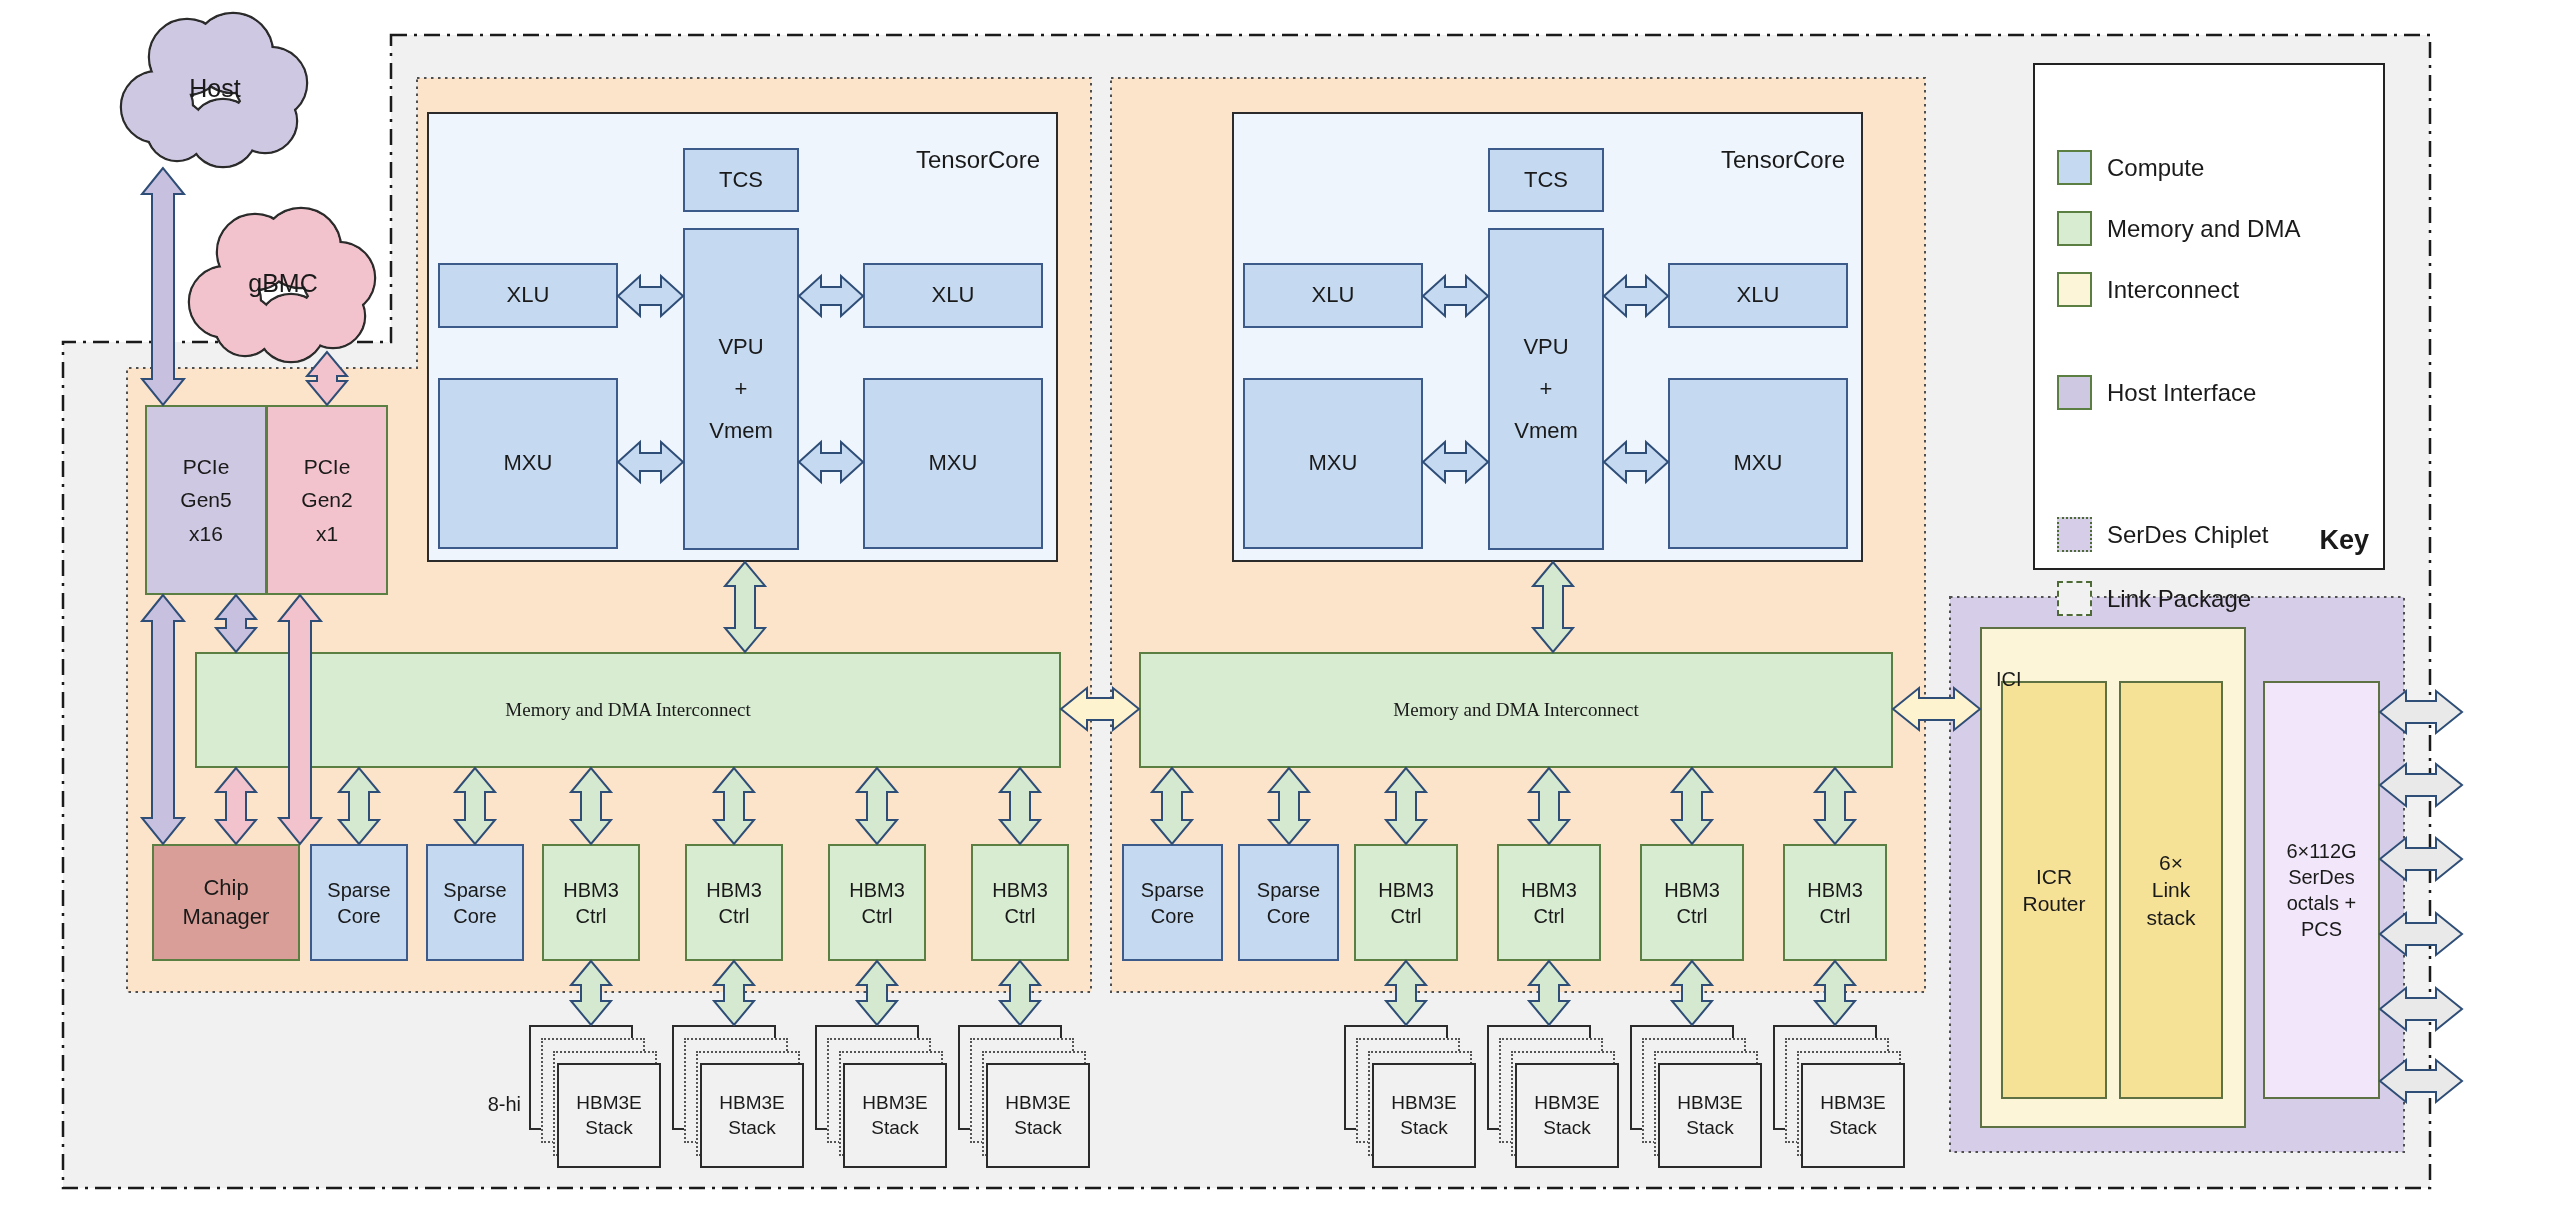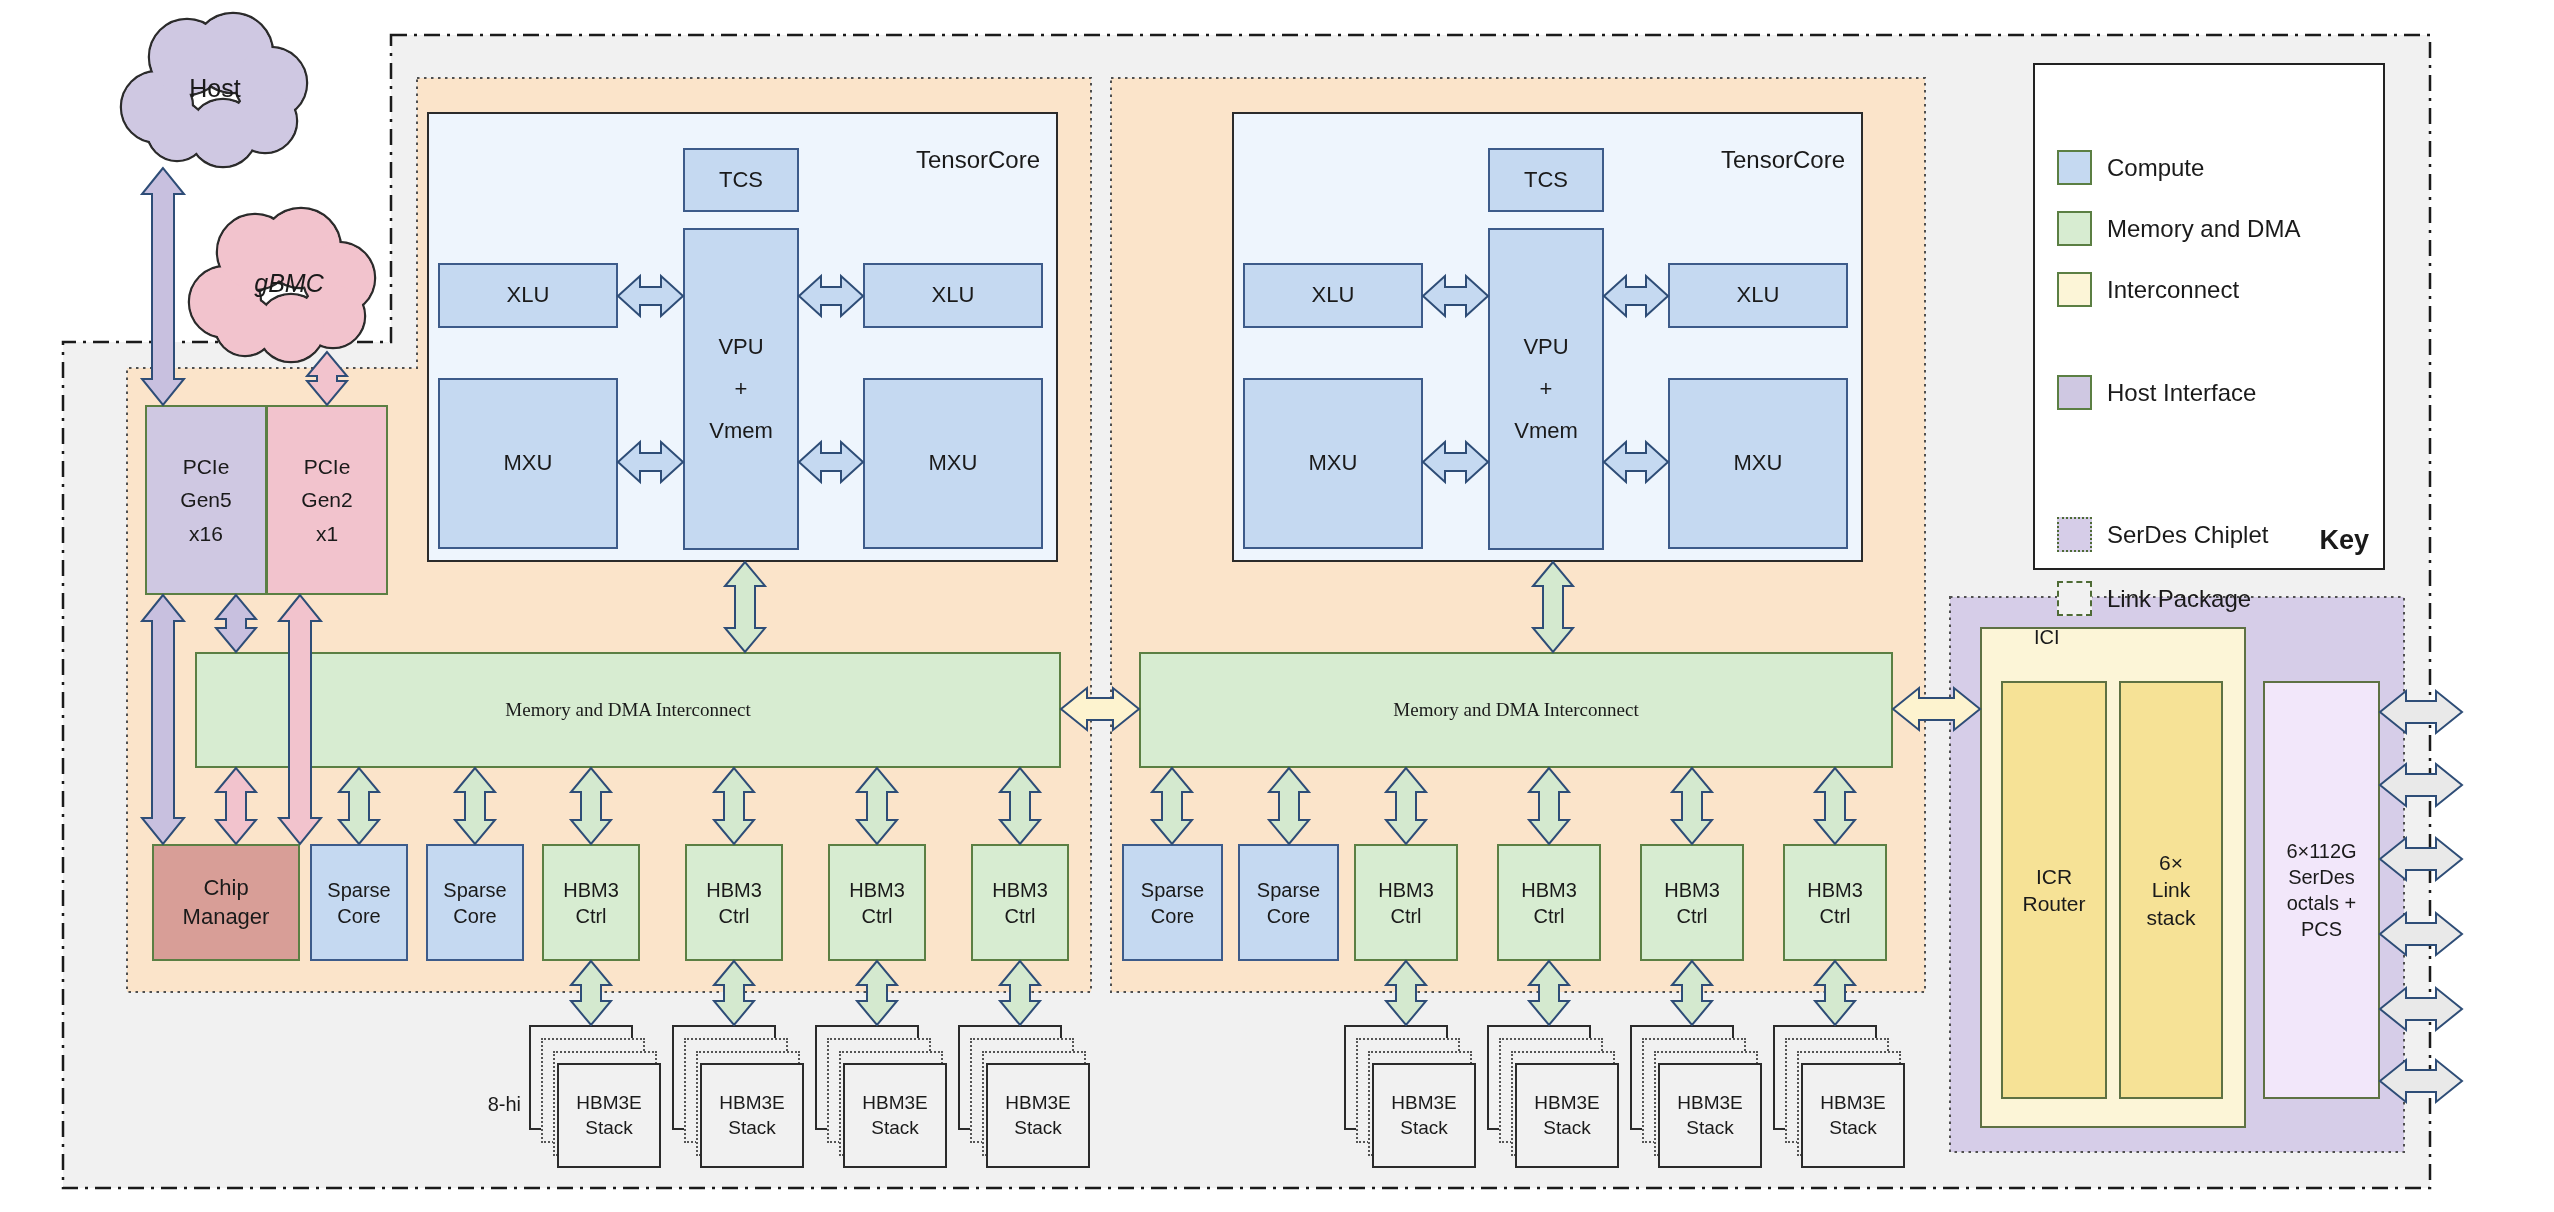--- a/index.html
+++ b/index.html
@@ -103,21 +103,21 @@
         <circle cx="301" cy="248" r="39"></circle>
           <circle cx="339" cy="278" r="35"></circle>
         <circle cx="333" cy="316" r="31"></circle>
           <circle cx="291" cy="328" r="33"></circle>
         <circle cx="245" cy="326" r="29"></circle>
       </g>
     </g>
   </svg>
 
   <div class="cloudlbl" style="left:165px;top:70px;width:100px;height:36px;">Host</div>
-  <div class="cloudlbl" style="left:239px;top:265px;width:100px;height:36px;font-style:italic;">gBMC</div>
+  <div class="cloudlbl" style="left:233px;top:265px;width:100px;height:36px;">gBMC</div>
 
   <div class="box tcore" style="left:427px;top:112px;width:631px;height:450px;"></div>
   <div class="tclabel" style="left:427px;top:126px;width:613px;text-align:right;right:auto;">TensorCore</div>
   <div class="box compute f22" style="left:683px;top:148px;width:116px;height:64px;">TCS</div>
   <div class="box compute f22 vpu" style="left:683px;top:228px;width:116px;height:322px;">VPU
 +
 Vmem</div>
   <div class="box compute f22" style="left:438px;top:263px;width:180px;height:65px;">XLU</div>
   <div class="box compute f22" style="left:863px;top:263px;width:180px;height:65px;">XLU</div>
   <div class="box compute f22" style="left:438px;top:378px;width:180px;height:171px;">MXU</div>
@@ -225,21 +225,21 @@
   </div>
   <div class="stack" style="left:1773px;top:1025px;">
     <div class="sl sl0"></div>
     <div class="sl sl1"></div>
     <div class="sl sl2"></div>
     <div class="sl slf">HBM3E
 Stack</div>
   </div>
 
   <div class="box yellowouter" style="left:1980px;top:627px;width:266px;height:501px;"></div>
-  <div class="icilbl" style="left:1996px;top:626px;margin-left:38px;">ICI</div>
+  <div class="icilbl" style="left:1996px;top:668px;">ICI</div>
   <div class="box yellowbox f21" style="left:2001px;top:681px;width:106px;height:418px;">ICR
 Router</div>
   <div class="box yellowbox f21" style="left:2119px;top:681px;width:104px;height:418px;">6×
 Link
 stack</div>
   <div class="box serdesbox f20" style="left:2263px;top:681px;width:117px;height:418px;">6×112G
 SerDes
 octals +
 PCS</div>
 

